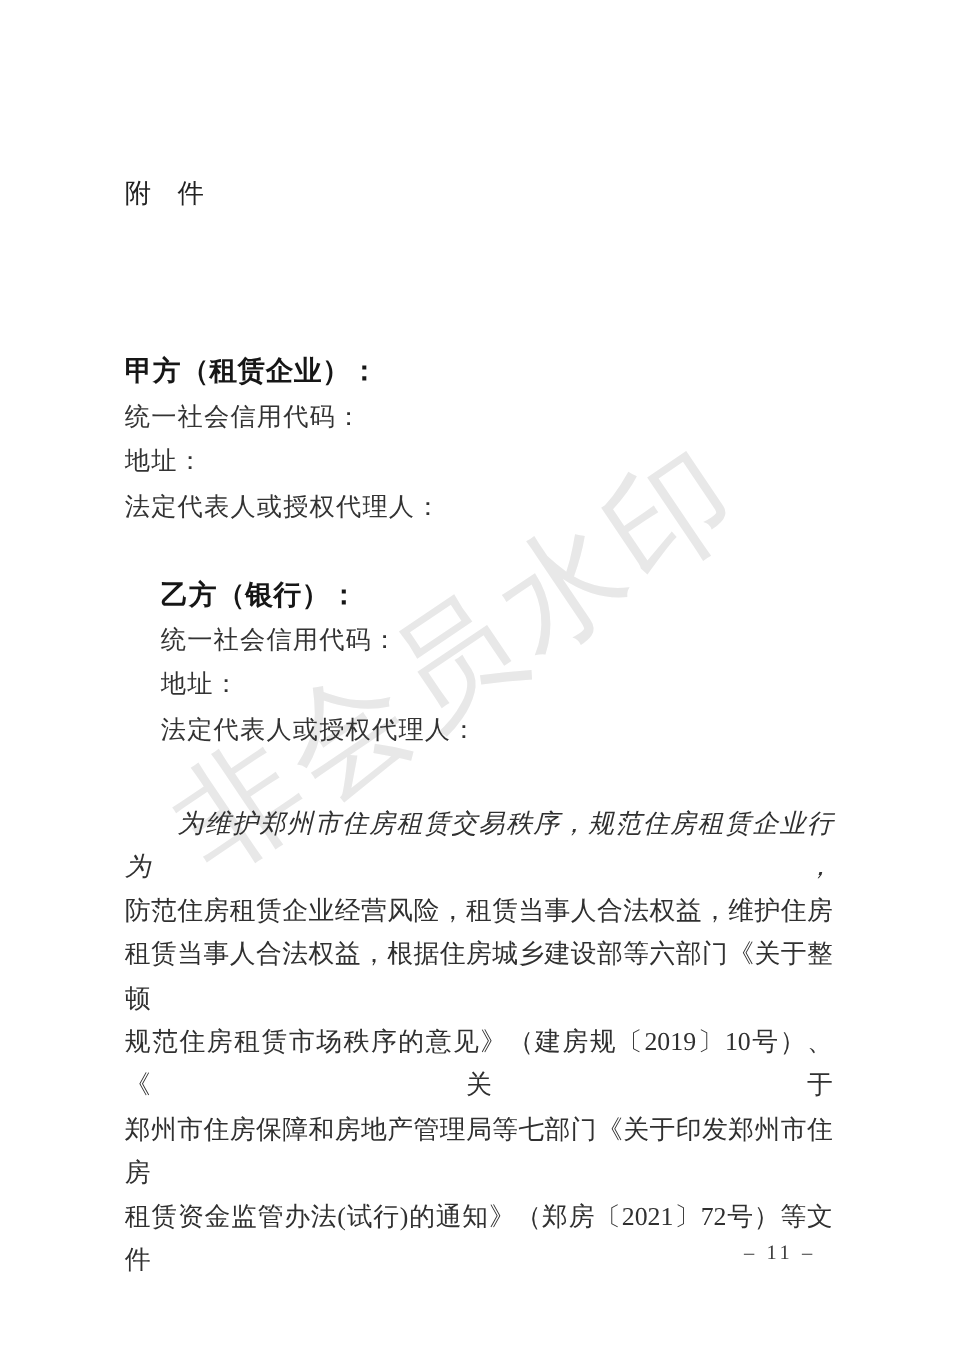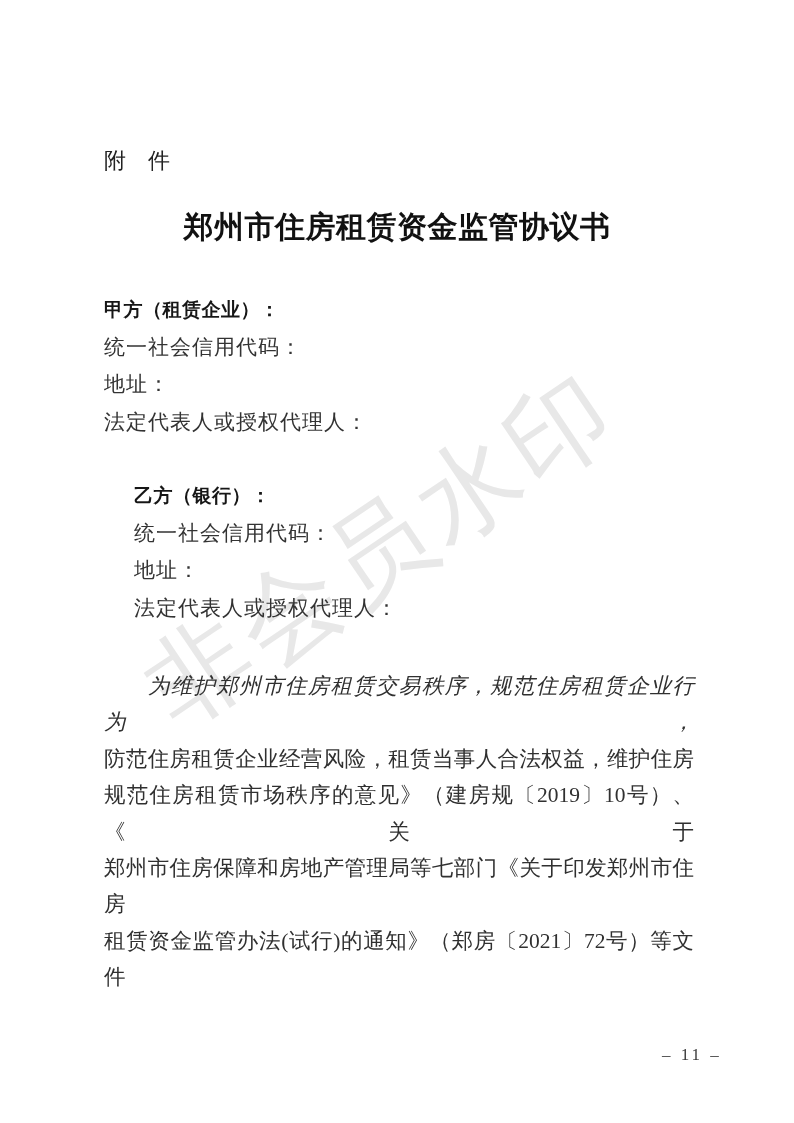--- a/index.html
+++ b/index.html
@@ -56,21 +56,21 @@
     letter-spacing: 0.5px;
   }
   .party {
     position: absolute;
     left: 104px;
     width: 600px;
   }
   .party-a { top: 291px; }
   .party-b { top: 477px; margin-left: 30px; }
   .party-header {
-    font-size: 19px;
+    font-size: 23px;
     line-height: 37.5px;
     font-weight: bold;
     color: #161616;
     letter-spacing: 0.5px;
   }
   .party-field {
     font-size: 21px;
     line-height: 37.5px;
     color: #333333;
     letter-spacing: 1px;
@@ -86,59 +86,58 @@
     line-height: 36.4px;
     color: #303030;
     text-align: justify;
     text-align-last: justify;
     text-justify: inter-character;
     white-space: nowrap0; 
   }
   .body-line.indent { text-indent: 44px; font-style: italic; }
   .page-number {
     position: absolute;
-    left: 662px;
+    left: 620px;
     top: 1033px;
     font-size: 17px;
     line-height: 22px;
     letter-spacing: 3px;
     color: #3c3c3c;
-    margin-top: 11px;
   }
 </style>
 </head>
 <body>
 
 <div class="page">
 
   <div class="watermark">非会员水印</div>
 
   <div class="content-layer">
 
     <div class="attachment">附　件</div>
 
-    <h1 class="title">郑州市住房租赁资金监管协议书</h1>
 
     <section class="party party-a">
       <div class="party-header">甲方（租赁企业）：</div>
       <div class="party-field">统一社会信用代码：</div>
       <div class="party-field">地址：</div>
       <div class="party-field">法定代表人或授权代理人：</div>
     </section>
 
     <section class="party party-b">
       <div class="party-header">乙方（银行）：</div>
       <div class="party-field">统一社会信用代码：</div>
       <div class="party-field">地址：</div>
       <div class="party-field">法定代表人或授权代理人：</div>
     </section>
 
     <section class="body-text">
       <div class="body-line indent">为维护郑州市住房租赁交易秩序，规范住房租赁企业行为，</div>
       <div class="body-line">防范住房租赁企业经营风险，租赁当事人合法权益，维护住房</div>
+      <div class="body-line">租赁当事人合法权益，根据住房城乡建设部等六部门《关于整顿</div>
       <div class="body-line">规范住房租赁市场秩序的意见》（建房规〔2019〕10号）、《关于</div>
       <div class="body-line">郑州市住房保障和房地产管理局等七部门《关于印发郑州市住房</div>
       <div class="body-line">租赁资金监管办法(试行)的通知》（郑房〔2021〕72号）等文件</div>
 
     </section>
 
     <div class="page-number">– 11 –</div>
 
   </div>
 </div>

